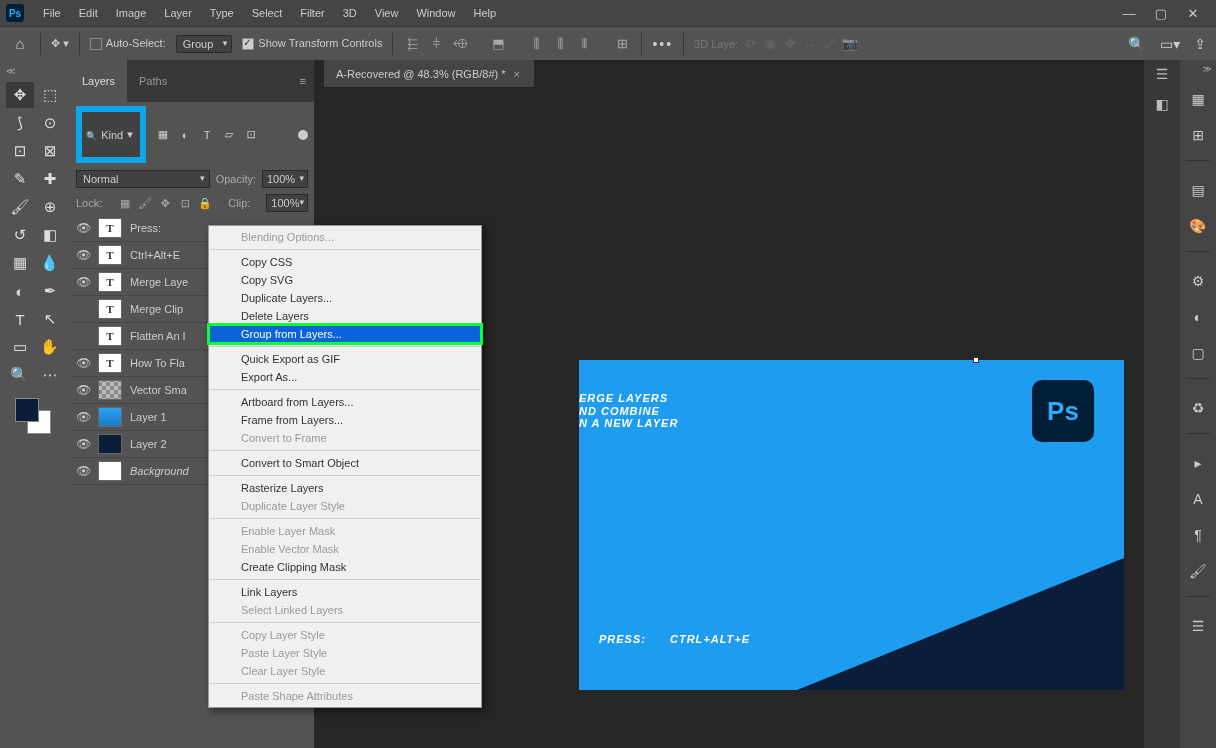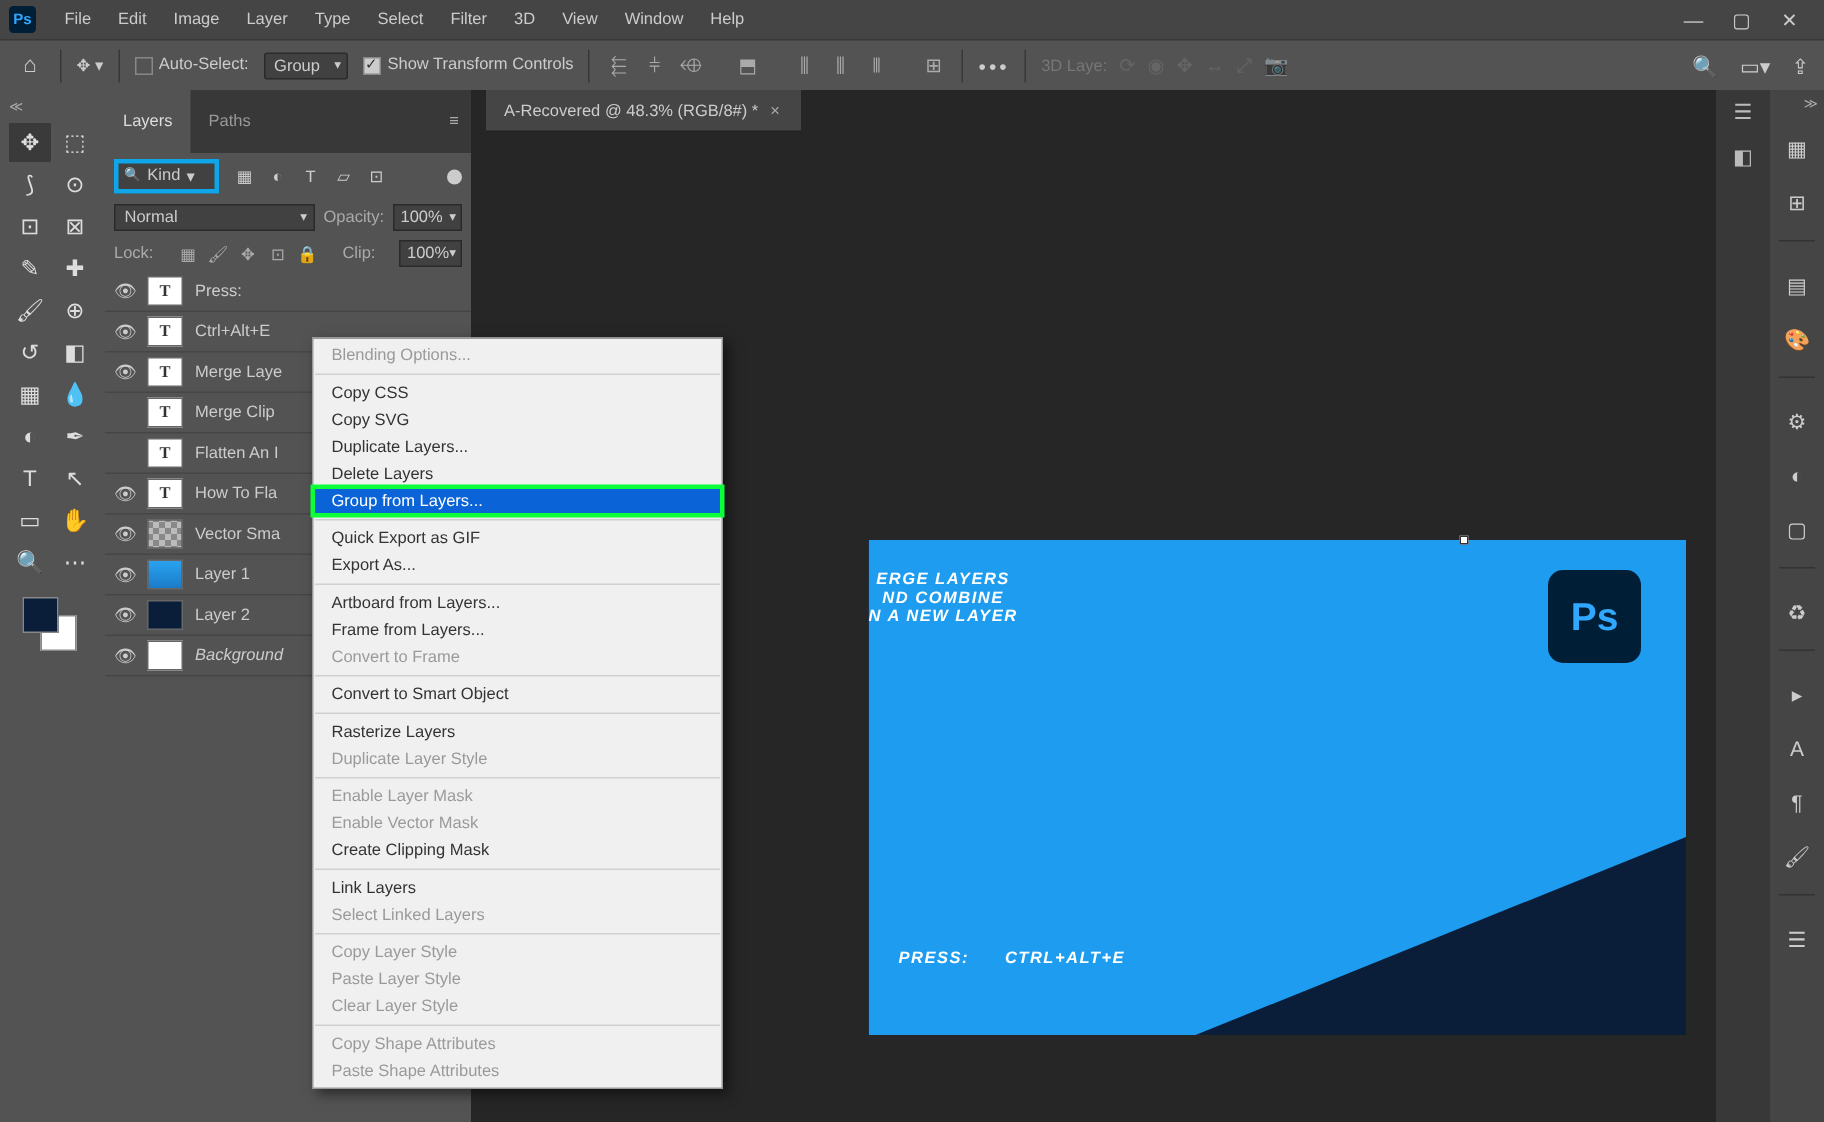--- a/index.html
+++ b/index.html
@@ -32,21 +32,21 @@
 .tool.sel { background:#3a3a3a; }
 .swatches { margin-top:10px; position:relative; width:40px; height:40px; }
 .sw-f { position:absolute; width:24px; height:24px; background:#0a1e3a; border:1px solid #888; top:0; left:0; }
 .sw-b { position:absolute; width:24px; height:24px; background:#fff; border:1px solid #888; top:12px; left:12px; }
 .layers-panel { width:244px; background:#535353; display:flex; flex-direction:column; }
 .panel-tabs { display:flex; height:42px; background:#383838; align-items:center; }
 .ptab { padding:0 12px; height:100%; display:flex; align-items:center; color:#999; }
 .ptab.active { background:#535353; color:#ddd; }
 .panel-menu { margin-left:auto; padding:0 8px; color:#aaa; }
 .filter-row { display:flex; align-items:center; padding:4px 6px; gap:4px; }
-.kind-drop { flex:0 0 70px; background:#414141; border:3px solid #0ea5e9; padding:2px 4px; display:flex; align-items:flex-start; gap:4px; }
+.kind-drop { flex:0 0 70px; background:#414141; border:6px solid #0ea5e9; padding:16px 4px; display:flex; align-items:flex-end; gap:4px; }
 .kind-drop::before { content:"🔍"; font-size:9px; }
 .filter-icons { display:flex; gap:8px; margin-left:6px; }
 .filter-icons div { width:14px; height:14px; display:flex; align-items:center; justify-content:center; color:#ccc; font-size:11px; }
 .filter-toggle { width:10px; height:10px; border-radius:50%; background:#ccc; margin-left:auto; }
 .blend-row { display:flex; align-items:center; padding:3px 6px; gap:6px; }
 .blend-drop { flex:1; background:#414141; border:1px solid #2a2a2a; padding:2px 6px; position:relative; }
 .blend-drop::after { content:"▾"; position:absolute; right:4px; font-size:9px; }
 .opac-label { color:#aaa; }
 .pct-drop { width:46px; background:#414141; border:1px solid #2a2a2a; padding:2px 4px; position:relative; }
 .pct-drop::after { content:"▾"; position:absolute; right:3px; font-size:9px; }
@@ -62,31 +62,31 @@
 .thumb.t-img1 { background:linear-gradient(#2aa3f0,#1a7bc8); }
 .thumb.t-img2 { background:#0a1e3a; }
 .thumb.t-bg { background:#fff; }
 .lname { flex:1; white-space:nowrap; overflow:hidden; }
 .lname.italic { font-style:italic; }
 .doc-area { flex:1; background:#262626; position:relative; }
 .doc-tab { height:28px; background:#454545; display:flex; align-items:center; padding:0 12px; gap:8px; border-bottom:1px solid #222; width:210px; margin-left:10px; }
 .doc-close { color:#aaa; }
 .canvas { position:absolute; right:20px; top:300px; width:545px; height:330px; background:#0a1e3a; overflow:hidden; }
 .canvas-blue { position:absolute; inset:0; background:#1e9df0; clip-path:polygon(0 0,100% 0,100% 60%,40% 100%,0 100%); }
-.canvas-text { position:absolute; top:20px; left:0; color:#fff; font-size:40px; font-weight:800; font-family:Arial,sans-serif; letter-spacing:1px; font-style:italic; line-height:1.15;text-align:center; }
+.canvas-text { position:absolute; top:32px; left:0; color:#fff; font-size:40px; font-weight:800; font-family:Arial,sans-serif; letter-spacing:1px; font-style:italic; line-height:1.15; }
 .ps-badge { position:absolute; top:20px; right:30px; width:62px; height:62px; background:#001e36; border-radius:10px; display:flex; align-items:center; justify-content:center; color:#31a8ff; font-size:26px; font-weight:bold; }
 .press-line { position:absolute; bottom:40px; left:20px; color:#fff; font-size:30px; font-weight:800; font-style:italic; letter-spacing:1px; }
 .press-line .v { color:#fff; margin-left:24px; }
 .handle { position:absolute; width:6px; height:6px; background:#fff; border:1px solid #333; }
 .right-dock { width:36px; background:#454545; display:flex; flex-direction:column; align-items:center; padding-top:4px; gap:10px; }
 .right-dock .collapse { font-size:9px; color:#aaa; align-self:flex-end; margin-right:4px; }
 .dock-ico { width:22px; height:22px; display:flex; align-items:center; justify-content:center; font-size:14px; color:#ccc; margin-top:4px; }
 .divider { width:24px; height:1px; background:#333; margin:4px 0; }
 .ctx-menu { position:absolute; left:208px; top:225px; width:274px; background:#f0f0f0; color:#333; box-shadow:3px 3px 8px rgba(0,0,0,0.5); border:1px solid #999; padding:2px 0; z-index:100; }
-.ctx-item { padding:3px 12px; font-size:11px; }
+.ctx-item { padding:3px 32px; font-size:11px; }
 .ctx-item.disabled { color:#9a9a9a; }
 .ctx-item.hl { background:#0a64d8; color:#fff; outline:3px solid #0dff3a; outline-offset:-1px; }
 .ctx-sep { height:1px; background:#d0d0d0; margin:3px 1px; }
 .inner-dock { width:36px; background:#383838; display:flex; flex-direction:column; align-items:center; padding-top:6px; gap:14px; }
 .inner-dock div { font-size:14px; color:#bbb; }
 </style>
 </head>
 <body>
 
 <div class="menubar">
@@ -345,15 +345,14 @@
     <div class="ctx-item disabled">Enable Vector Mask</div>
     <div class="ctx-item">Create Clipping Mask</div>
     <div class="ctx-sep"></div>
     <div class="ctx-item">Link Layers</div>
     <div class="ctx-item disabled">Select Linked Layers</div>
     <div class="ctx-sep"></div>
     <div class="ctx-item disabled">Copy Layer Style</div>
     <div class="ctx-item disabled">Paste Layer Style</div>
     <div class="ctx-item disabled">Clear Layer Style</div>
     <div class="ctx-sep"></div>
-    <div class="ctx-item disabled">Copy Shape Attributes</div>
     <div class="ctx-item disabled">Paste Shape Attributes</div>
   </div>
 
 </body></html>

